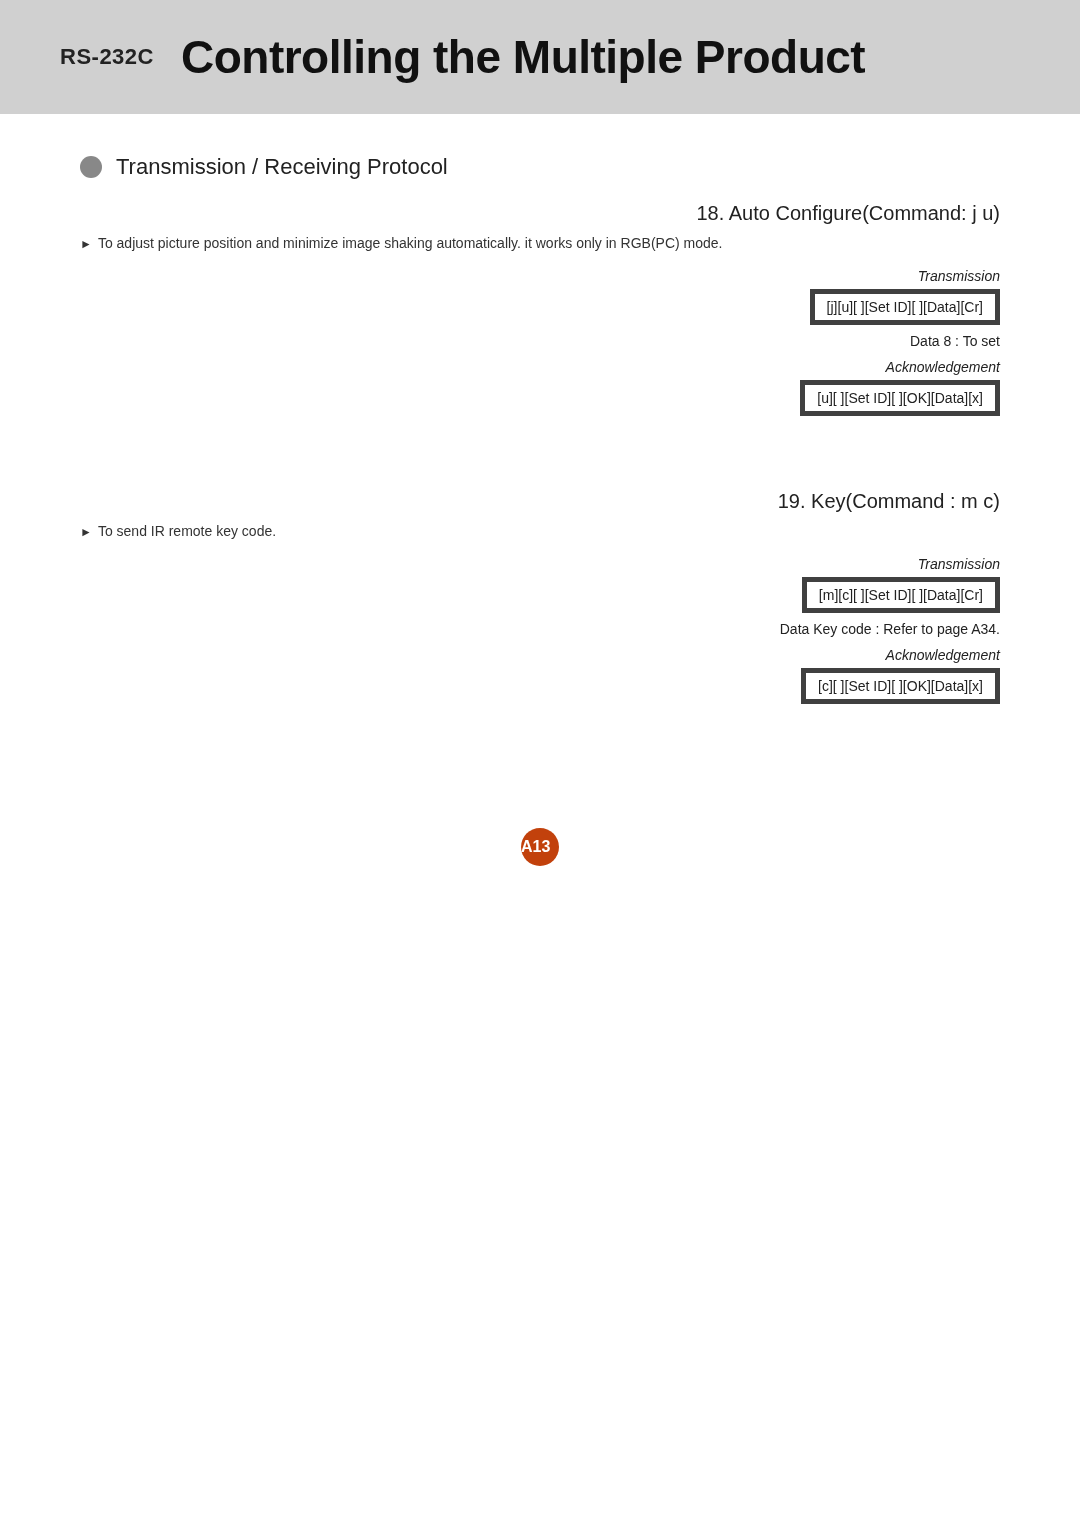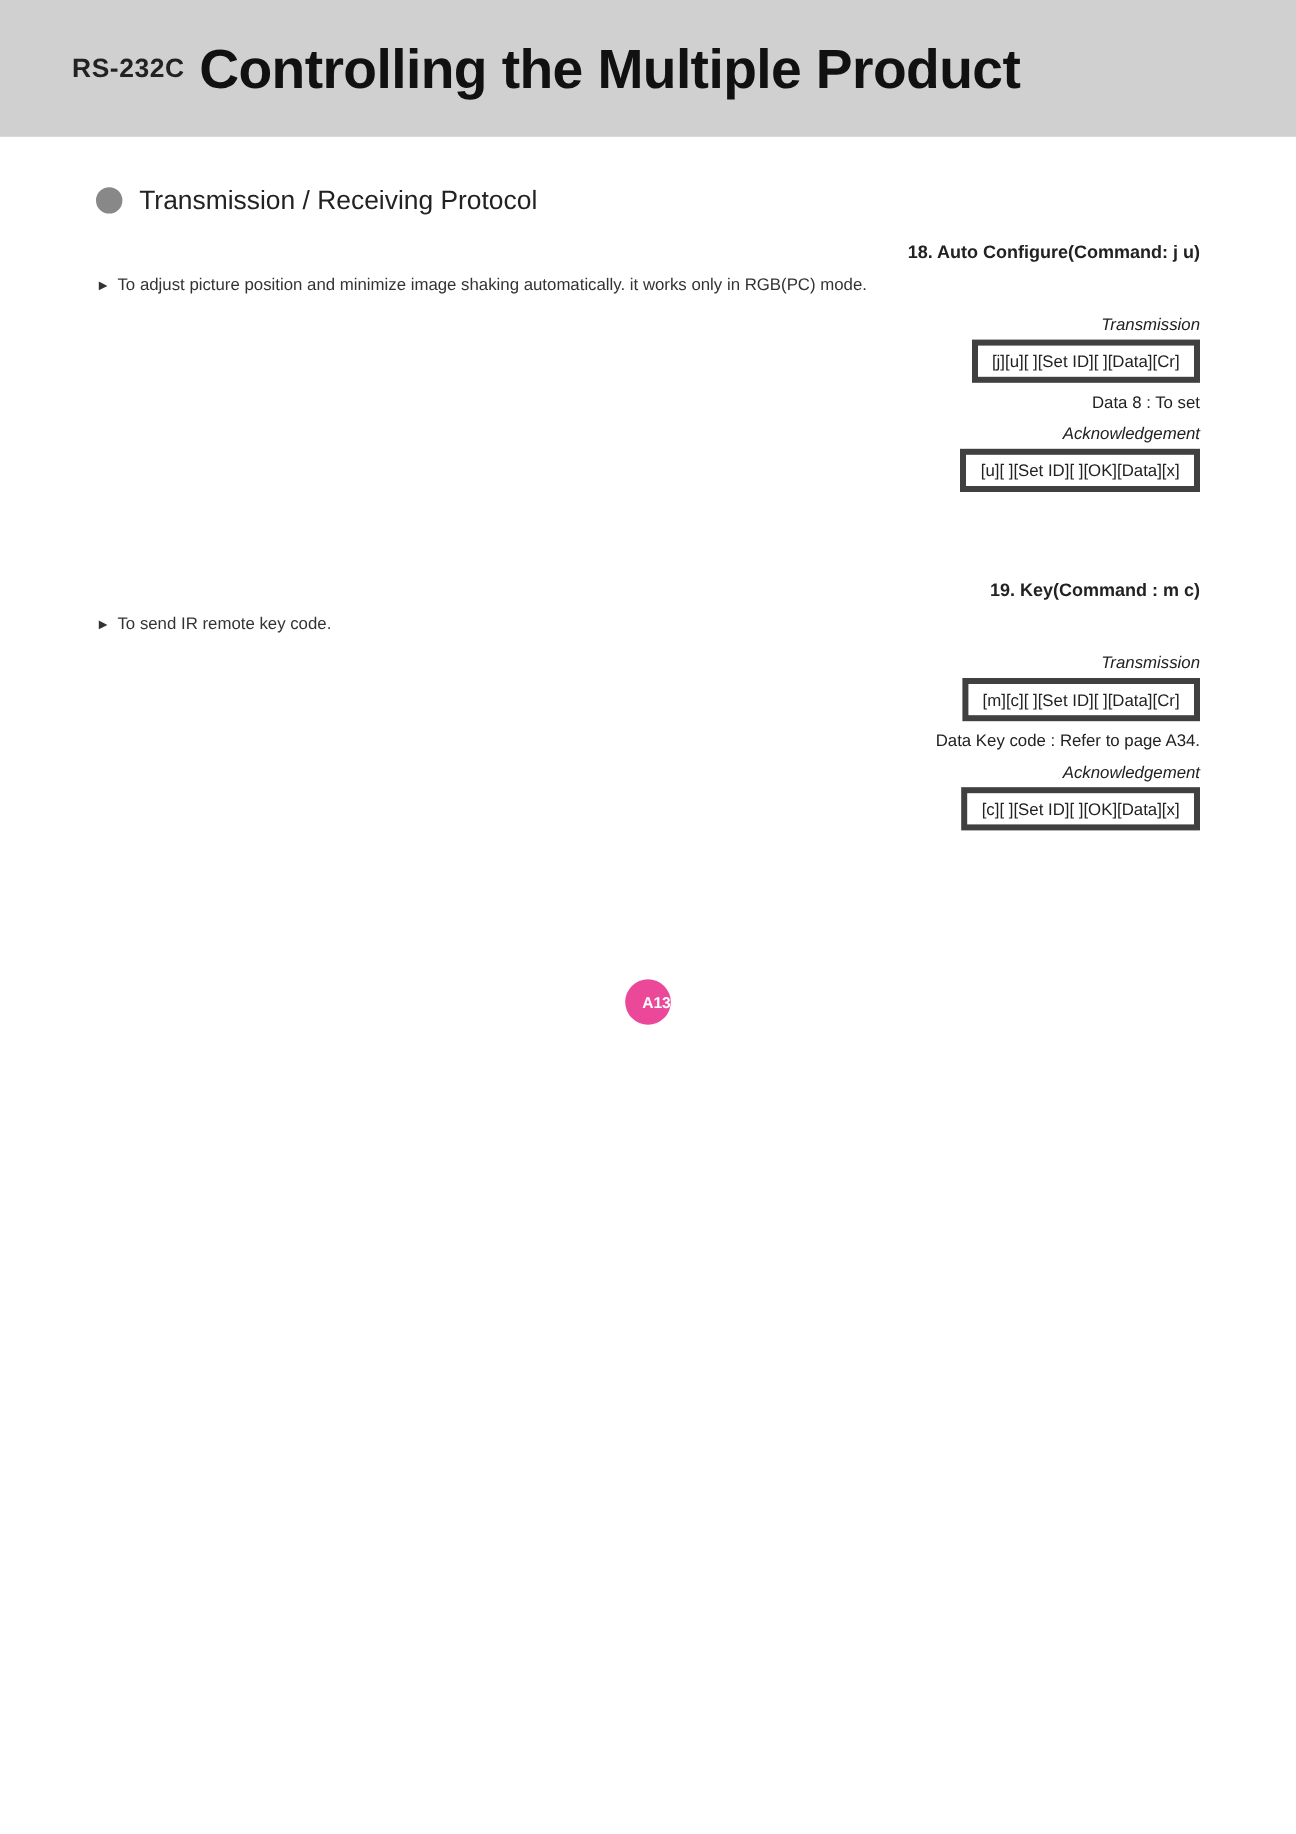--- a/index.html
+++ b/index.html
@@ -16,21 +16,21 @@
       font-size: 15px;
       color: #222222;
     }
 
     .header-band {
       background: #d0d0d0;
       width: 100%;
       padding: 30px 60px 30px 60px;
       display: flex;
       align-items: center;
-      gap: 12px;
+      gap: 27px;
     }
 
     .header-rs232 {
       font-size: 22px;
       font-weight: bold;
       color: #222;
       letter-spacing: 0.5px;
       white-space: nowrap;
     }
 
@@ -65,22 +65,22 @@
       font-size: 22px;
       color: #222;
       font-weight: normal;
     }
 
     .subsection {
       margin-bottom: 36px;
     }
 
     .subsection-title {
-      font-size: 15px;
-      font-weight: bold;
+      font-size: 20px;
+      font-weight: normal;
       margin-bottom: 8px;
     }
 
     .bullet-item {
       display: flex;
       align-items: flex-start;
       gap: 6px;
       font-size: 14px;
       line-height: 1.5;
       margin-bottom: 14px;
@@ -133,26 +133,26 @@
       display: flex;
       justify-content: center;
       align-items: center;
       padding: 20px 0 30px 0;
     }
 
     .page-number-circle {
       width: 38px;
       height: 38px;
       border-radius: 50%;
-      background: #ec4899;
-      display: flex;
-      align-items: center;
-      justify-content: flex-end;
+      background: #c2410c;
+      display: flex;
+      align-items: center;
+      justify-content: flex-start;
       color: #fff;
-      font-size: 13px;
+      font-size: 16px;
       font-weight: bold;
     }
   </style>
 </head>
 <body>
 
 <div class="header-band">
   <span class="header-rs232">RS-232C</span>
   <span class="header-title">Controlling the Multiple Product</span>
 </div>

